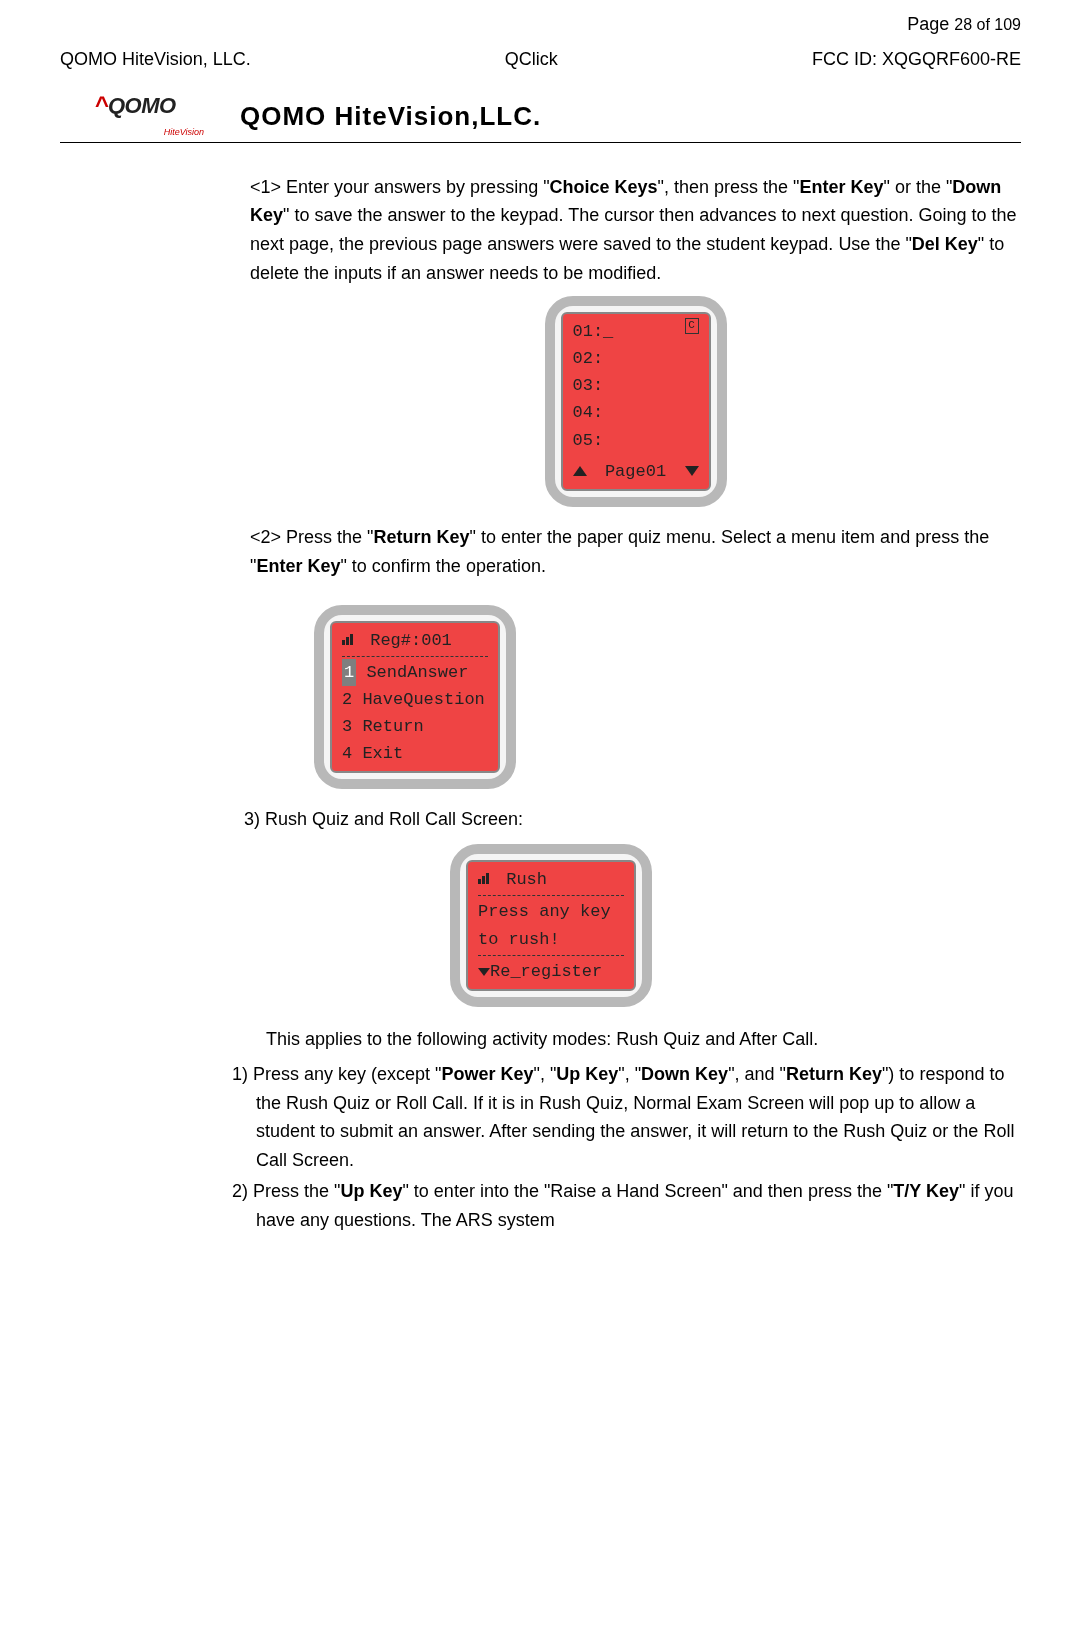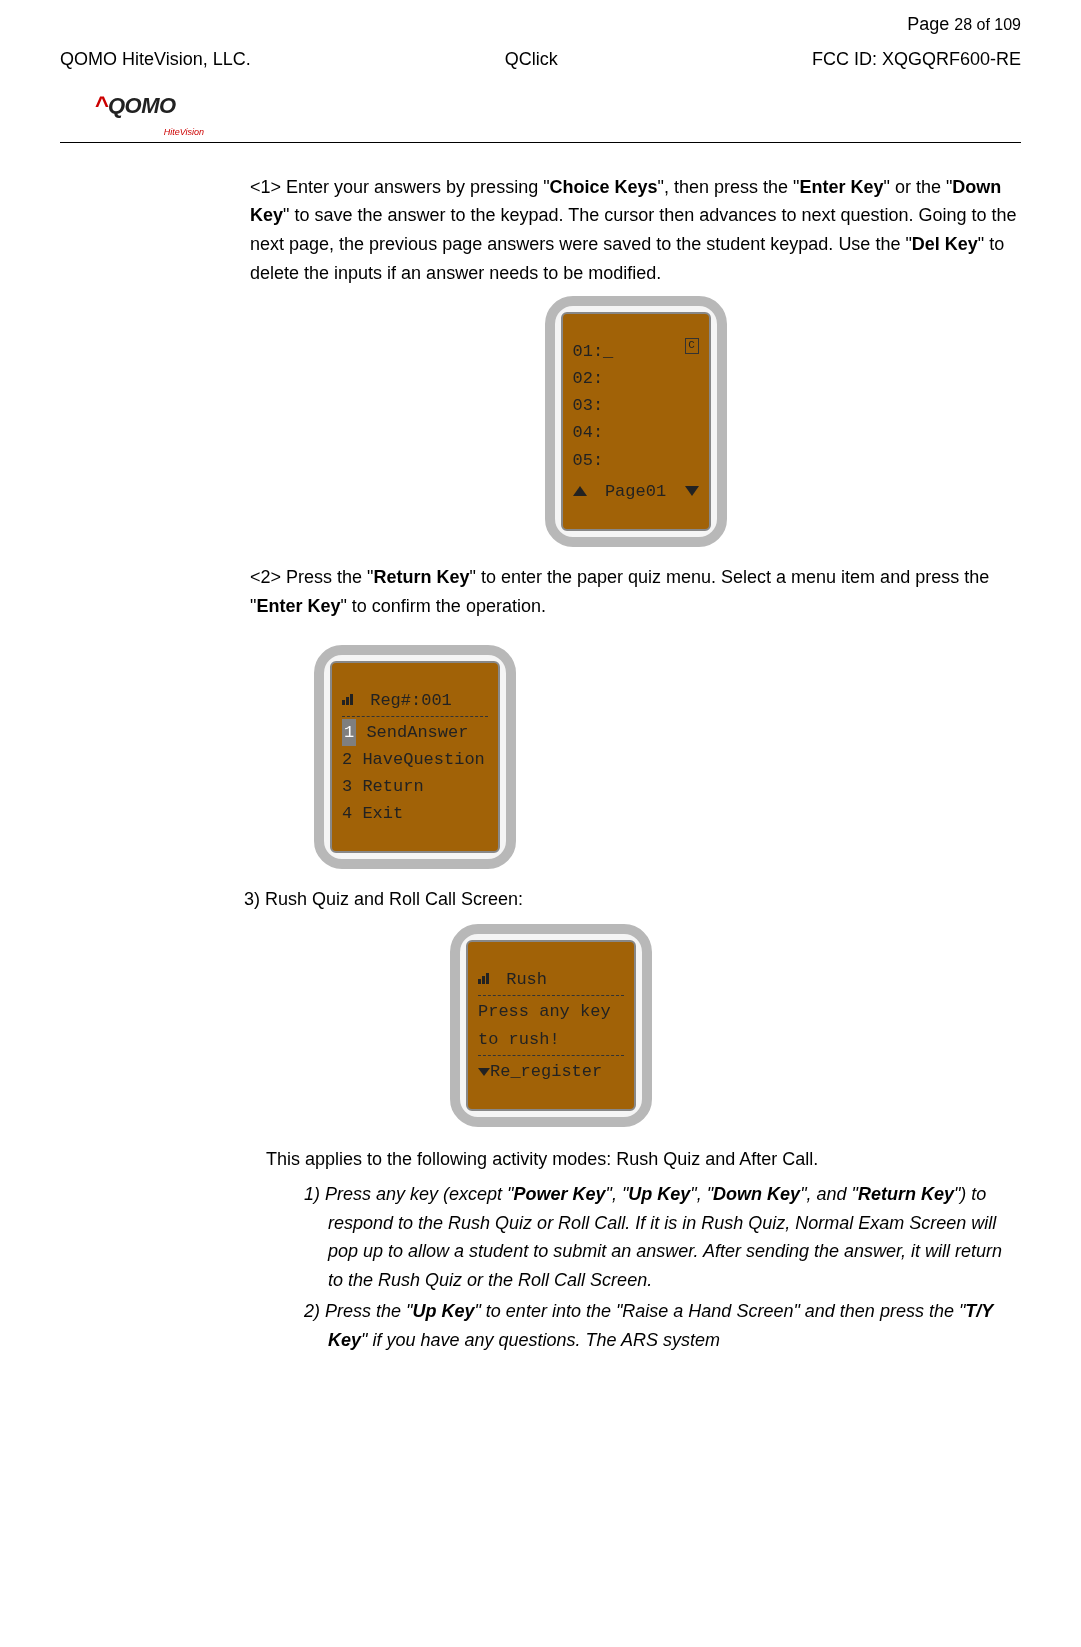--- a/index.html
+++ b/index.html
@@ -83,24 +83,24 @@
       margin: 8px auto 16px auto;
     }
     .device {
       display: inline-block;
       background: #f5f5f5;
       border: 10px solid #b8b8b8;
       border-radius: 28px;
       padding: 6px;
     }
     .device-inner {
-      background: #a16207;
+      background: #ef4444;
       border: 2px solid #888;
       border-radius: 6px;
-      padding: 24px 10px;
+      padding: 4px 10px;
       font-family: "Courier New", monospace;
       font-size: 17px;
       color: #222;
       text-align: left;
       min-width: 150px;
     }
     .device-inner .row { display: flex; justify-content: space-between;  white-space: pre;}
     .device-inner .cbox {
       border: 1.5px solid #333;
       width: 14px;
@@ -152,20 +152,21 @@
     <span>QOMO HiteVision, LLC.</span>
     <span>QClick</span>
     <span>FCC ID: XQGQRF600-RE</span>
   </div>
 
   <div class="brand-row">
     <div class="logo-placeholder">
       <div class="logo-text"><span class="caret">^</span><span>QOMO</span></div>
       <div class="logo-sub">HiteVision</div>
     </div>
+    <div class="brand-title">QOMO HiteVision,LLC.</div>
   </div>
   <div class="rule"></div>
 
   <div class="content">
 
     <p class="para">
       <span>&lt;1&gt; Enter your answers by pressing "</span><span class="bold">Choice Keys</span><span>", then press the "</span><span class="bold">Enter Key</span><span>" or the "</span><span class="bold">Down Key</span><span>" to save the answer to the keypad. The cursor then advances to next question. Going to the next page, the previous page answers were saved to the student keypad. Use the "</span><span class="bold">Del Key</span><span>" to delete the inputs if an answer needs to be modified.</span>
     </p>
 
     <div class="device-fig">
@@ -216,21 +217,21 @@
         </div>
       </div>
     </div>
 
     <p class="para indent-after">This applies to the following activity modes: Rush Quiz and After Call.</p>
 
   </div>
 
   <div class="left-edge-content">
 
-    <div class="func-list" style="margin-left:118px;font-style:italic;">
+    <div class="func-list" style="margin-left:46px;">
        <p class="func-item">
          <span>1) Press any key (except "</span><span class="bold">Power Key</span><span>", "</span><span class="bold">Up Key</span><span>", "</span><span class="bold">Down Key</span><span>", and "</span><span class="bold">Return Key</span><span>") to respond to the Rush Quiz or Roll Call. If it is in Rush Quiz, Normal Exam Screen will pop up to allow a student to submit an answer. After sending the answer, it will return to the Rush Quiz or the Roll Call Screen.</span>
        </p>
        <p class="func-item">
          <span>2) Press the "</span><span class="bold">Up Key</span><span>" to enter into the "Raise a Hand Screen" and then press the "</span><span class="bold">T/Y Key</span><span>" if you have any questions. The ARS system</span>
        </p>
     </div>
   </div>
 
 </div>

